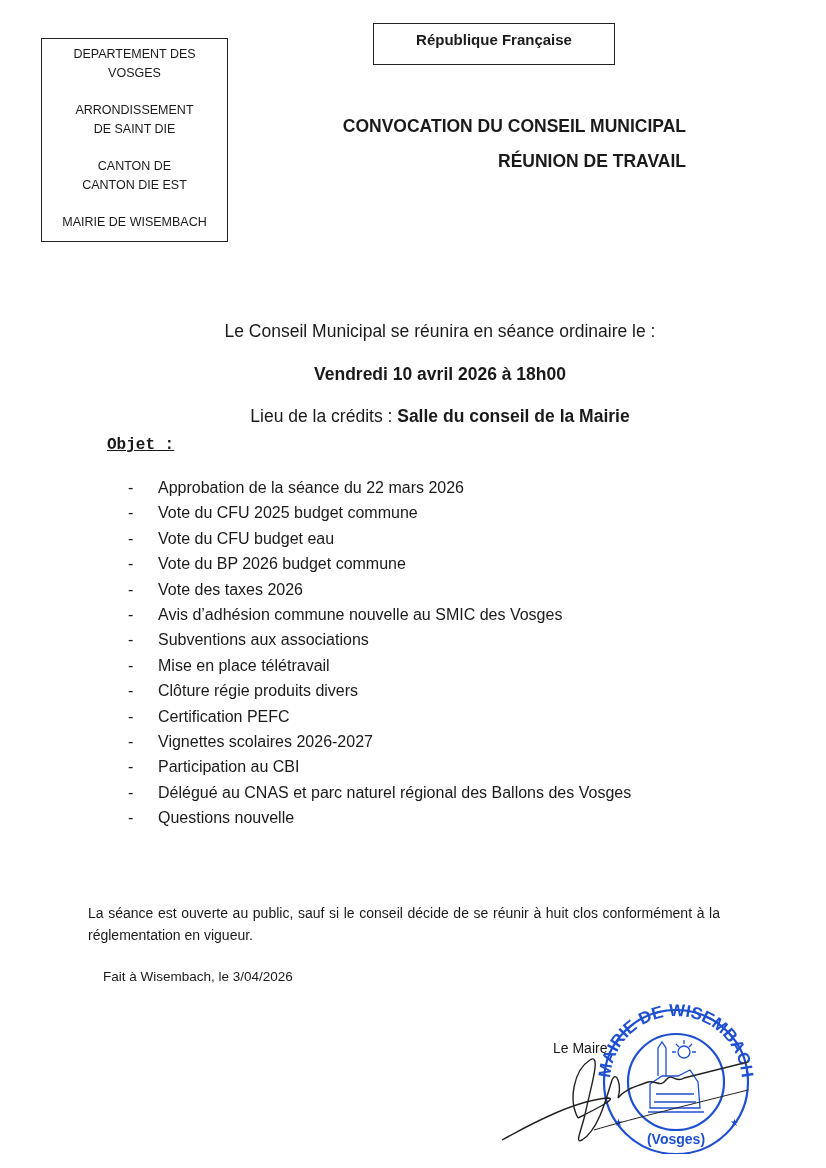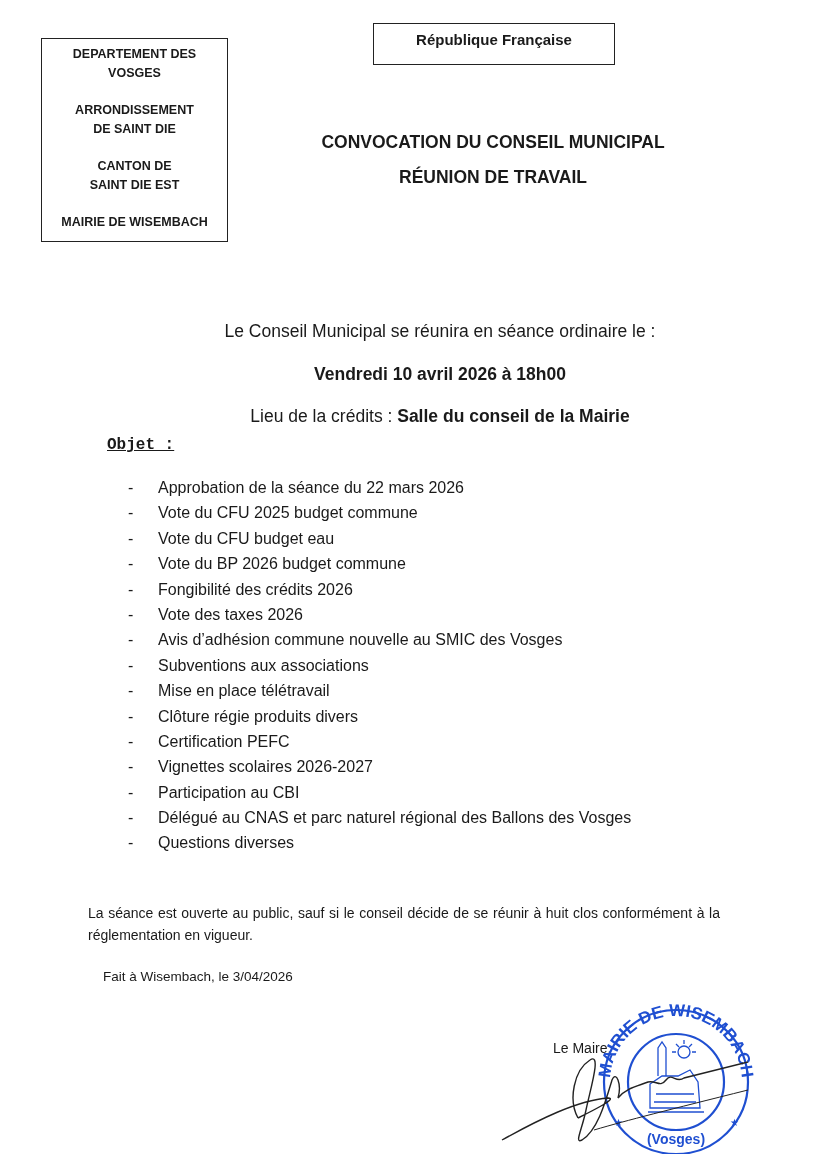--- a/index.html
+++ b/index.html
@@ -2,26 +2,26 @@
 <html><head>
 <meta charset="utf-8">
 <style>
   html, body { margin: 0; padding: 0; background: #ffffff; }
   body { width: 826px; height: 1168px; position: relative; overflow: hidden;
          font-family: "Liberation Sans", "DejaVu Sans", sans-serif; color: #1a1a1a; }
   .abs { position: absolute; }
   .admin-box { left: 41px; top: 38px; width: 187px; height: 204px;
                border: 1px solid #222; box-sizing: border-box; text-align: center;
                font-size: 12.5px; line-height: 19px; padding-top: 6px; }
-  .admin-box .grp { margin-bottom: 18px; font-weight: bold; }
+  .admin-box .grp { margin-bottom: 18px; }
   .admin-box .grp:last-child { margin-bottom: 0; }
   .rep-box { left: 373px; top: 23px; width: 242px; height: 42px;
              border: 1px solid #222; box-sizing: border-box; text-align: center;
              font-weight: bold; font-size: 15px; line-height: 32px; }
-  .title { left: 300px; width: 386px; text-align: center; font-weight: bold; font-size: 17.5px; margin-top: 16px; }
+  .title { left: 300px; width: 386px; text-align: right; font-weight: bold; font-size: 17.5px; }
   .t1 { top: 116px; }
   .t2 { top: 151px; }
   .intro { left: 100px; width: 680px; text-align: center; font-size: 17.5px; }
   .i1 { top: 321px; }
   .i2 { top: 364px; font-weight: bold; }
   .i3 { top: 406px; }
   .i3 b { font-weight: bold; }
   .objet { left: 107px; top: 436px; font-weight: bold; font-size: 16px; text-decoration: underline; font-family: Liberation Mono, monospace; }
   .agenda { left: 128px; top: 475px; margin: 0; padding: 0; list-style: none; font-size: 16px; }
   .agenda li { height: 25.4px; line-height: 25.4px; white-space: nowrap; }
@@ -39,21 +39,21 @@
   <div class="grp">
     <div>DEPARTEMENT DES</div>
     <div>VOSGES</div>
   </div>
   <div class="grp">
     <div>ARRONDISSEMENT</div>
     <div>DE SAINT DIE</div>
   </div>
   <div class="grp">
     <div>CANTON DE</div>
-    <div>SAINT DIE EST</div>
+    <div>CANTON DIE EST</div>
   </div>
   <div class="grp">
     <div>MAIRIE DE WISEMBACH</div>
   </div>
 </div>
 
 <div class="abs rep-box">République Française</div>
 
 <div class="abs title t1">CONVOCATION DU CONSEIL MUNICIPAL</div>
 <div class="abs title t2">RÉUNION DE TRAVAIL</div>
@@ -62,31 +62,30 @@
 <div class="abs intro i2">Vendredi 10 avril 2026 à 18h00</div>
 <div class="abs intro i3"><span>Lieu de la crédits : </span><b>Salle du conseil de la Mairie</b></div>
 
 <div class="abs objet">Objet :</div>
 
 <ul class="abs agenda">
   <li><span class="dash">-</span><span>Approbation de la séance du 22 mars 2026</span></li>
   <li><span class="dash">-</span><span>Vote du CFU 2025 budget commune</span></li>
   <li><span class="dash">-</span><span>Vote du CFU budget eau</span></li>
   <li><span class="dash">-</span><span>Vote du BP 2026 budget commune</span></li>
-  <li><span class="dash">-</span><span>Fongibilité des crédits 2026</span></li>
   <li><span class="dash">-</span><span>Vote des taxes 2026</span></li>
   <li><span class="dash">-</span><span>Avis d’adhésion commune nouvelle au SMIC des Vosges</span></li>
   <li><span class="dash">-</span><span>Subventions aux associations</span></li>
   <li><span class="dash">-</span><span>Mise en place télétravail</span></li>
   <li><span class="dash">-</span><span>Clôture régie produits divers</span></li>
   <li><span class="dash">-</span><span>Certification PEFC</span></li>
   <li><span class="dash">-</span><span>Vignettes scolaires 2026-2027</span></li>
   <li><span class="dash">-</span><span>Participation au CBI</span></li>
   <li><span class="dash">-</span><span>Délégué au CNAS et parc naturel régional des Ballons des Vosges</span></li>
-  <li><span class="dash">-</span><span>Questions diverses</span></li>
+  <li><span class="dash">-</span><span>Questions nouvelle</span></li>
 </ul>
 
 <div class="abs note">La séance est ouverte au public, sauf si le conseil décide de se réunir à huit clos conformément à la réglementation en vigueur.</div>
 <div class="abs fait">Fait à Wisembach, le 3/04/2026</div>
 <div class="abs maire">Le Maire,</div>
 
 <svg class="abs stamp" viewBox="0 0 168 150">
   <defs>
     <path id="arcTop" d="M 18 78 A 66 66 0 0 1 150 78"></path>
     <path id="arcBot" d="M 40 120 Q 84 150 128 120"></path>

